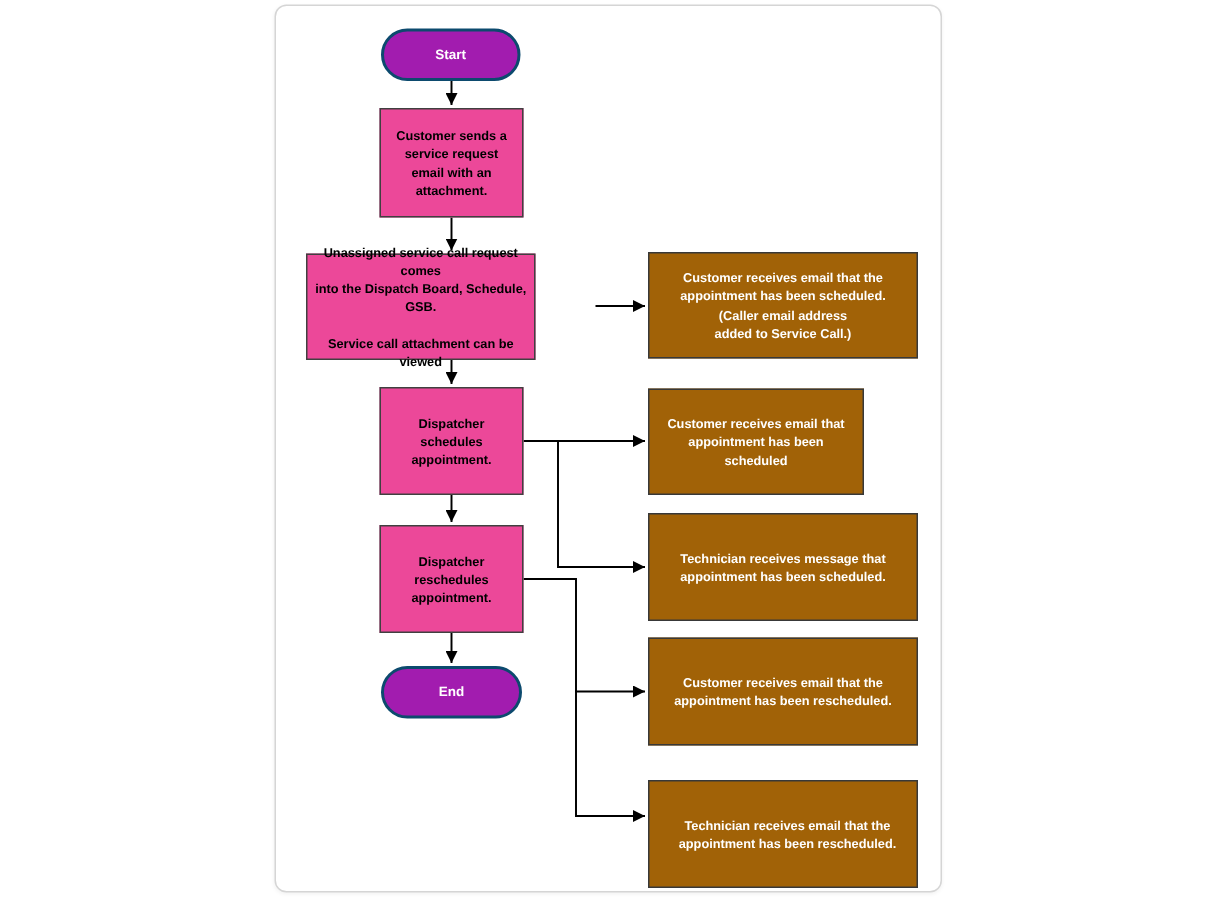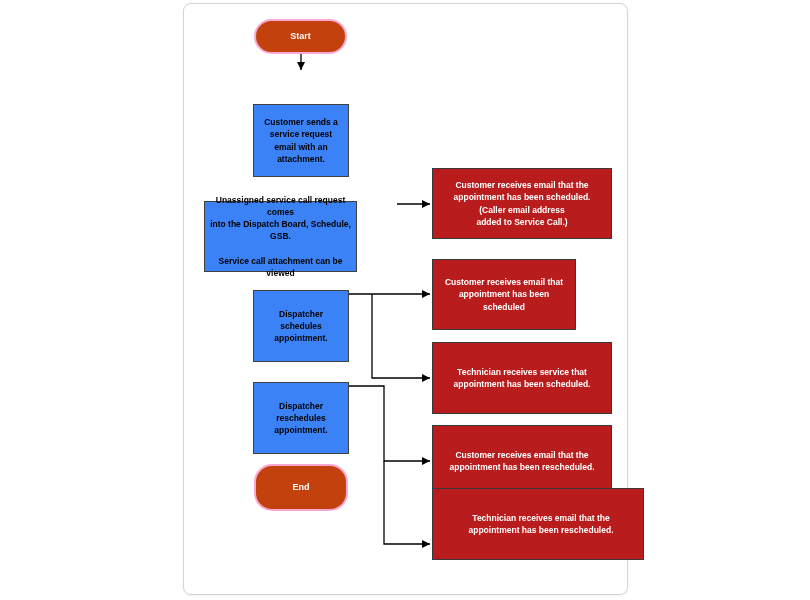--- a/index.html
+++ b/index.html
@@ -31,36 +31,35 @@
     position: absolute;
     display: flex;
     align-items: center;
     justify-content: center;
     text-align: center;
     font-weight: bold;
     white-space: pre-line;
     line-height: 1.42;
   }
   .terminator {
-    background: #c2410c;
-    border: 2px solid #f9a8d4;
+    background: #a21caf;
+    border: 2px solid #0c4a6e;
     border-radius: 18px;
     color: #ffffff;
     font-size: 9px;
   }
   .process {
-    background: #3b82f6;
+    background: #ec4899;
     border: 1.5px solid #404040;
     color: #000000;
     font-size: 8.5px;
     padding: 3px 5px;
-    margin-top: 32px;
   }
   .output {
-    background: #b91c1c;
+    background: #a16207;
     border: 1.5px solid #383838;
     color: #ffffff;
     font-size: 8.5px;
     padding: 3px 6px;
   }
 </style>
 </head>
 <body>
 
 <div class="canvas">
@@ -110,44 +109,44 @@
 schedules
 appointment.</span>
   </div>
 
   <div class="node process" style="left:253px; top:350px; width:96px; height:72px;">
     <span>Dispatcher
 reschedules
 appointment.</span>
   </div>
 
-  <div class="node terminator" style="left:254px; top:464px; width:94px; height:47px;justify-content:center;">
+  <div class="node terminator" style="left:254px; top:444px; width:94px; height:35px;justify-content:center;">
     <span>End</span>
   </div>
 
   <div class="node output" style="left:432px; top:168px; width:180px; height:71px;">
     <span>Customer receives email that the
 appointment has been scheduled.
 (Caller email address
 added to Service Call.)</span>
   </div>
 
   <div class="node output" style="left:432px; top:259px; width:144px; height:71px;">
     <span>Customer receives email that
 appointment has been scheduled</span>
   </div>
 
   <div class="node output" style="left:432px; top:342px; width:180px; height:72px;">
-    <span>Technician receives service that
+    <span>Technician receives message that
 appointment has been scheduled.</span>
   </div>
 
   <div class="node output" style="left:432px; top:425px; width:180px; height:72px;">
     <span>Customer receives email that the
 appointment has been rescheduled.</span>
   </div>
 
-  <div class="node output" style="left:432px; top:488px; width:212px; height:72px;padding-left:12px;">
+  <div class="node output" style="left:432px; top:520px; width:180px; height:72px;padding-left:12px;">
     <span>Technician receives email that the
 appointment has been rescheduled.</span>
   </div>
 
 </div>
 
 </body></html>

